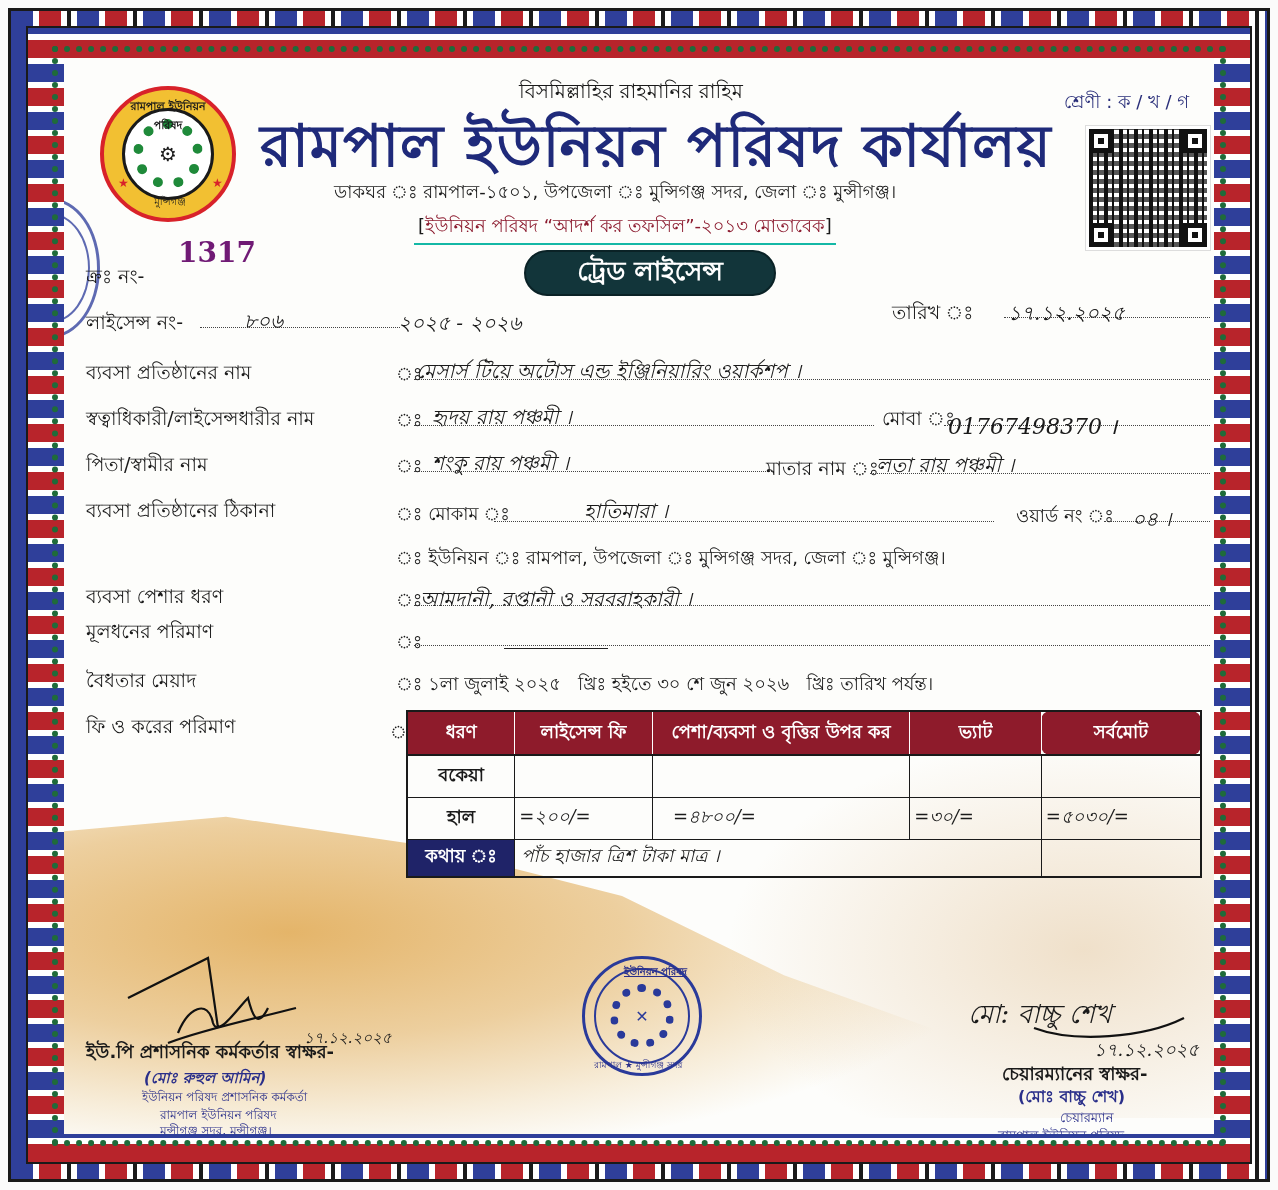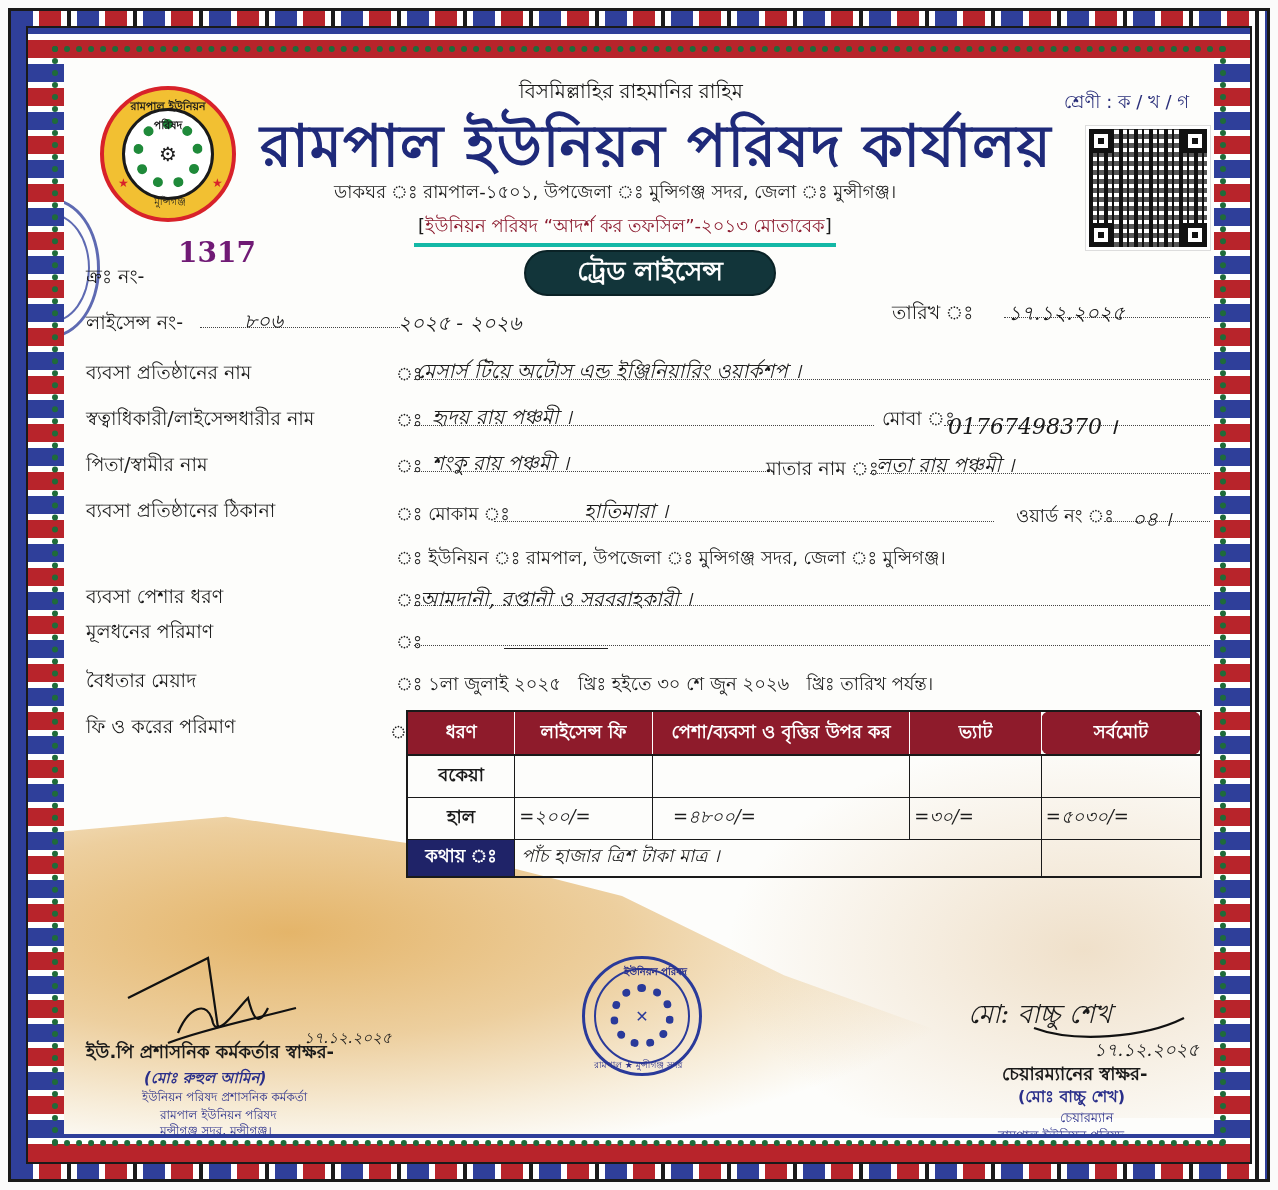--- a/index.html
+++ b/index.html
@@ -48,21 +48,21 @@
   }
   .logo-ring { width: 92px; height: 92px; border-radius: 50%; border: 3px solid #1a1a1a; background: #fff; display:flex; align-items:center; justify-content:center; }
   .logo-gear { width: 70px; height: 70px; border-radius: 50%; border: 10px dotted #1f8a3a; display:flex; align-items:center; justify-content:center; font-size: 20px; color:#1a1a1a; }
   .logo-text-top { left: 18px; top: 6px; width: 100px; text-align:center; font-size: 11px; font-weight: bold; color:#1a1a1a; }
   .logo-text-bot { left: 30px; top: 110px; width: 76px; text-align:center; font-size: 10px; color:#1a1a1a; }
   .logo-star { font-size: 12px; color: #d8222a; }
 
   .bismillah { left: 455px; top: 18px; font-size: 20px; color: #1a1a1a; }
   .title { left: 196px; top: 44px; font-size: 58px; font-weight: bold; color: #1f2a7a; letter-spacing: 1px; white-space: nowrap; }
   .address { left: 270px; top: 120px; font-size: 18px; color: #1a1a1a; white-space: nowrap; }
-  .tax-ref { left: 350px; top: 154px; font-size: 18px; color: #8c1b2f; border-bottom: 4px solid #14b8a6; padding: 0 4px; white-space: nowrap; }
+  .tax-ref { left: 350px; top: 154px; font-size: 18px; color: #8c1b2f; border-bottom: 2px solid #14b8a6; padding: 0 4px; white-space: nowrap; }
   .tax-ref .br { color:#1a1a1a; }
   .trade-pill { left: 460px; top: 192px; width: 252px; height: 46px; border-radius: 24px; background: #12353a; color: #fff; font-size: 26px; font-weight: bold; display:flex; align-items:center; justify-content:center; border: 2px solid #0a2226; }
 
   .category { left: 1000px; top: 30px; font-size: 18px; color: #2a2f7a; white-space: nowrap; }
   .qr {
     left: 1022px; top: 68px; width: 124px; height: 124px; background: #fff;
     background-image:
       repeating-linear-gradient(90deg, #111 0 4px, transparent 4px 8px, #111 8px 10px, transparent 10px 15px),
       repeating-linear-gradient(0deg, rgba(17,17,17,0.7) 0 5px, transparent 5px 9px);
     border: 3px solid #fff; outline: 1px solid #ddd;
@@ -241,21 +241,21 @@
   <div class="abs ink-blue" style="left:80px; top:1008px; font-size:15px; font-style:italic; font-weight:bold;">(মোঃ রুহুল আমিন)</div>
   <div class="abs ink-blue" style="left:78px; top:1030px; font-size:12px;">ইউনিয়ন পরিষদ প্রশাসনিক কর্মকর্তা</div>
   <div class="abs ink-blue" style="left:96px; top:1048px; font-size:12px;">রামপাল ইউনিয়ন পরিষদ</div>
   <div class="abs ink-blue" style="left:96px; top:1064px; font-size:12px;">মুন্সীগঞ্জ সদর, মুন্সীগঞ্জ।</div>
 
   <div class="abs stamp" style="left:518px; top:898px; width:120px; height:120px;">
     <div class="stamp-inner" style="width:96px; height:96px;">
       <div class="stamp-gear" style="width:64px; height:64px;">✕</div>
     </div>
   </div>
-  <div class="abs ink-blue" style="left:560px; top:906px; font-size:10px; font-weight:bold;">ইউনিয়ন পরিষদ</div>
+  <div class="abs ink-blue" style="left:560px; top:906px; font-size:10px; font-weight:bold;text-decoration:underline;">ইউনিয়ন পরিষদ</div>
   <div class="abs ink-blue" style="left:530px; top:1000px; font-size:9px;">রামপাল ★ মুন্সীগঞ্জ সদর</div>
 
   <div class="abs hand" style="left:904px; top:936px; font-size:26px;">মো: বাচ্চু শেখ</div>
   <svg class="abs" style="left:900px; top:930px;" width="250" height="60">
     <path class="sig-stroke" d="M70 40 C110 55 180 50 220 30"></path>
   </svg>
   <div class="abs hand" style="left:1030px; top:978px; font-size:18px;">১৭.১২.২০২৫</div>
   <div class="abs label" style="left:938px; top:1002px; font-size:18px; font-weight:bold;">চেয়ারম্যানের স্বাক্ষর-</div>
   <div class="abs ink-blue" style="left:954px; top:1026px; font-size:16px; font-weight:bold;">(মোঃ বাচ্চু শেখ)</div>
   <div class="abs ink-blue" style="left:996px; top:1050px; font-size:13px;">চেয়ারম্যান</div>

